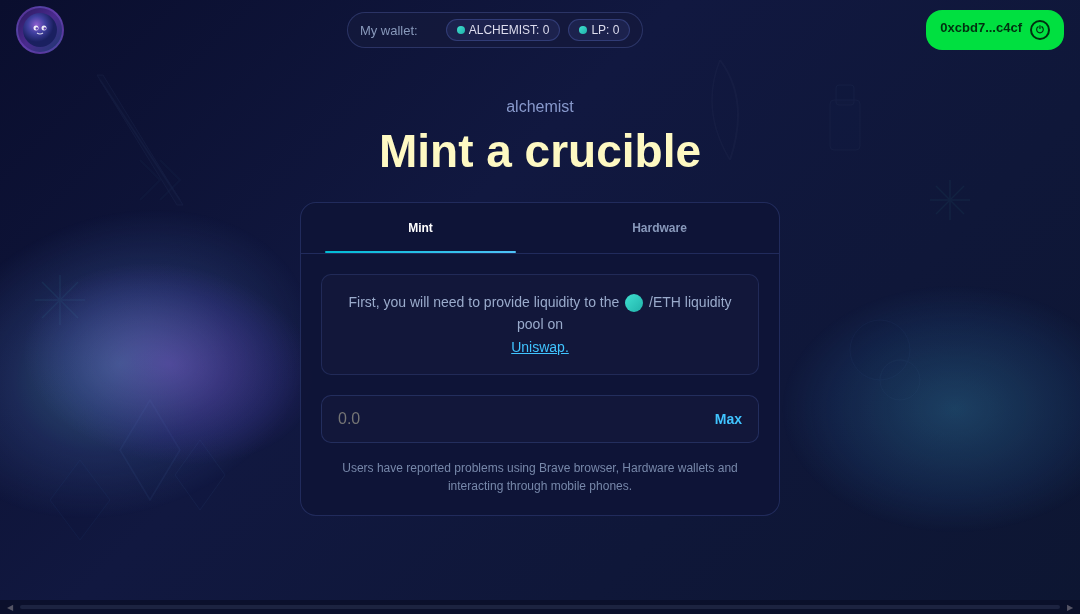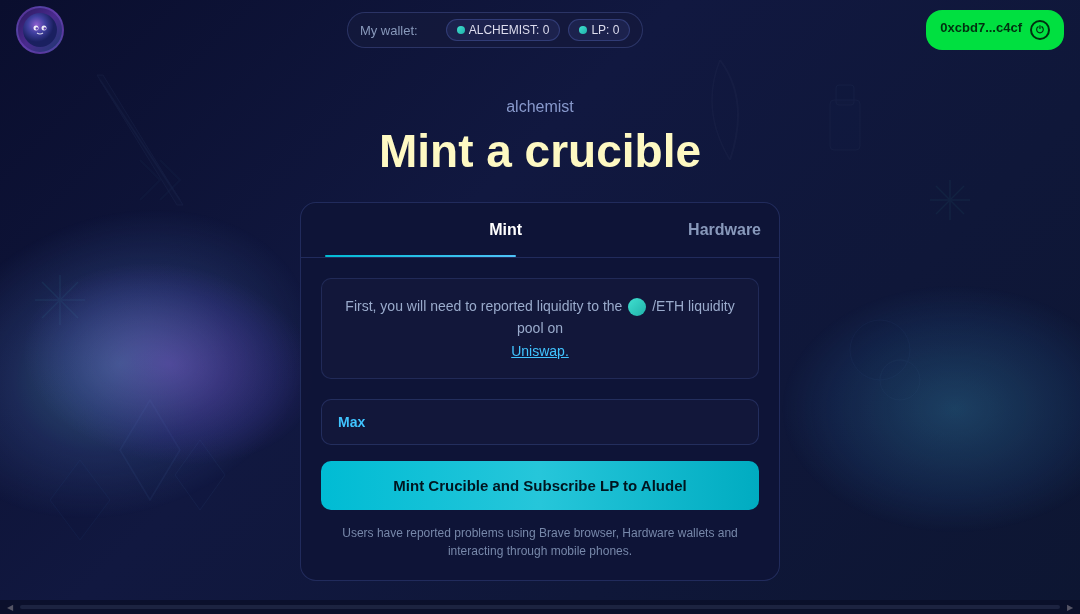--- a/index.html
+++ b/index.html
@@ -192,22 +192,22 @@
 
     
     .tabs {
       display: flex;
       border-bottom: 1px solid rgba(80, 100, 180, 0.3);
     }
 
     .tab {
       flex: 1;
       padding: 18px;
-      text-align: right;
-      font-size: 16px;
+      text-align: center;
+      font-size: 12px;
       font-weight: 600;
       color: #8899bb;
       cursor: pointer;
       position: relative;
       background: transparent;
       border: none;
     }
 
     .tab.active {
       color: #ffffff;
@@ -473,38 +473,38 @@
         <span>Mint</span>
       </button>
       <button class="tab">
         <span>Hardware</span>
       </button>
     </div>
 
     <div class="card-body">
       
       <div class="info-box">
-        <span>First, you will need to reported liquidity to the </span>
+        <span>First, you will need to provide liquidity to the </span>
         <span class="token-icon-inline"></span>
         <span>/ETH liquidity pool on</span>
         <br>
         <a class="info-link" href="#">
           <span>Uniswap.</span>
         </a>
       </div>
 
       
 
       
       <div class="input-row">
+        <input class="amount-input" type="text" placeholder="0.0" style="">
         <button class="max-btn">Max</button>
       </div>
 
       
-      <button class="mint-btn">Mint Crucible and Subscribe LP to Aludel</button>
 
       
       <p class="warning-text">Users have reported problems using Brave browser, Hardware wallets and interacting through mobile phones.</p>
     </div>
   </div>
 </div>
 
 <div class="scrollbar-area">
   <div class="scroll-arrow">
     <span>◀</span>

